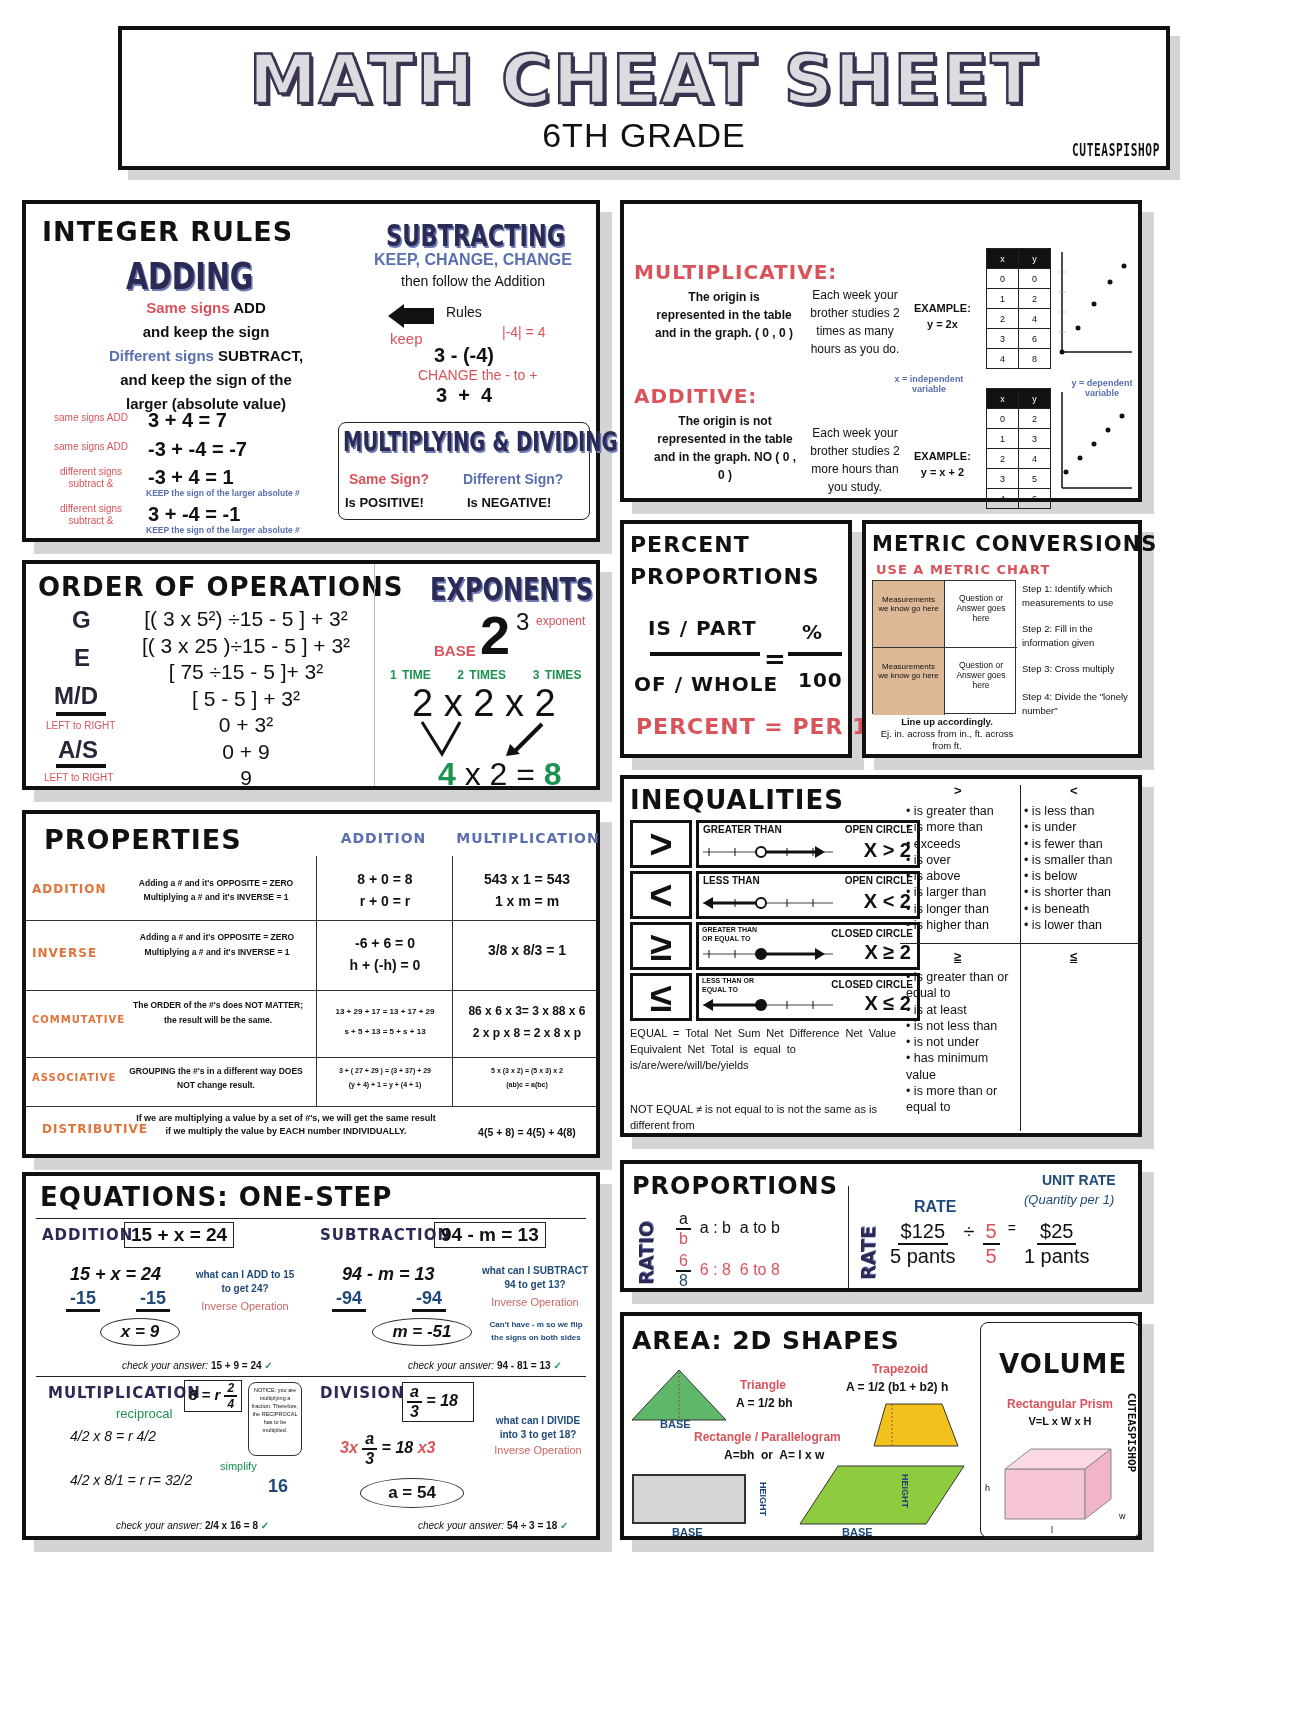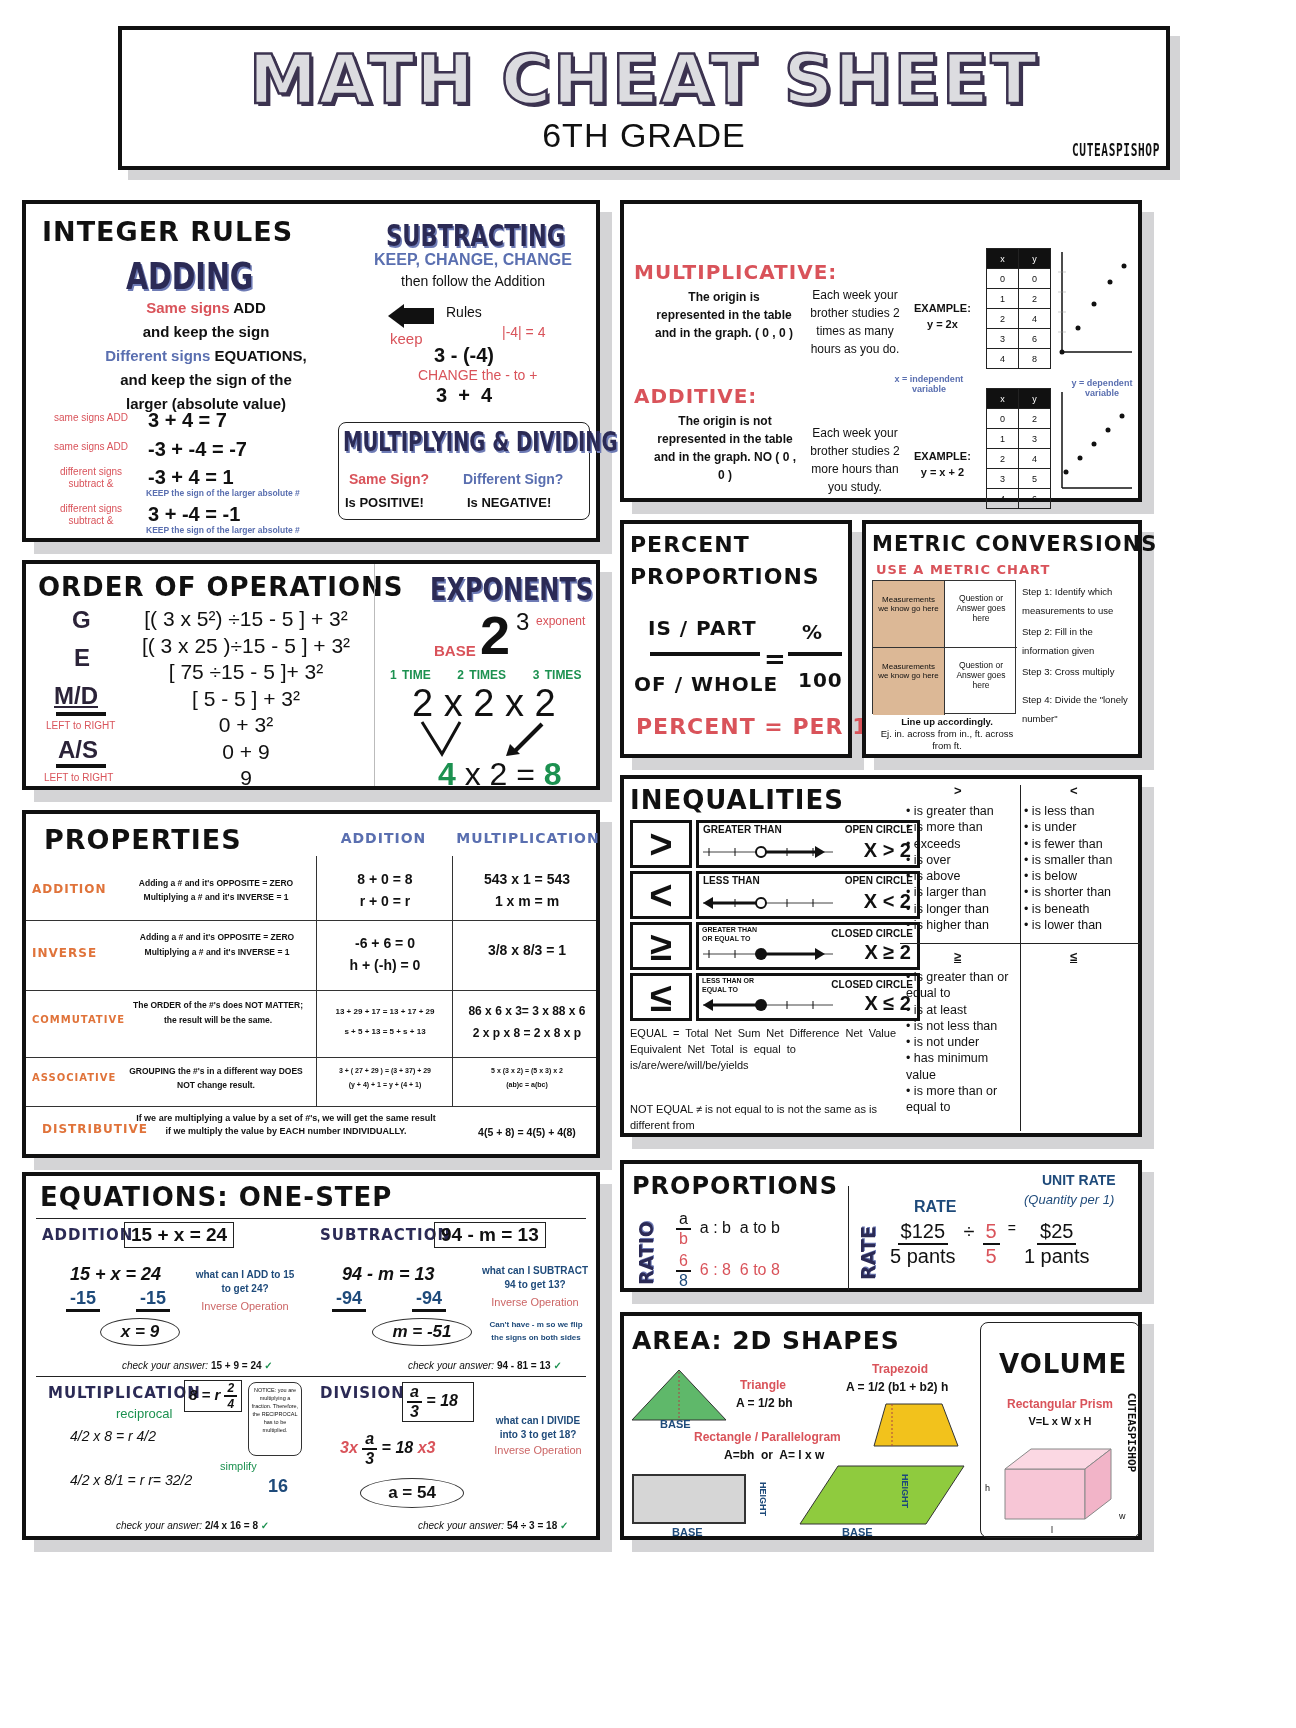--- a/index.html
+++ b/index.html
@@ -33,21 +33,21 @@
   <div class="abs c" style="left:0;right:0;top:86px;font-size:34px;letter-spacing:1px">6TH GRADE</div>
   <div class="abs" style="right:6px;bottom:6px;font-size:18px;font-family:'DejaVu Sans Mono',monospace;transform:scaleX(.62);transform-origin:right;font-weight:bold;letter-spacing:1px">CUTEASPISHOP</div>
 </div>
 
 <div class="box" style="left:22px;top:200px;width:578px;height:342px">
   <div class="abs ttl" style="left:16px;top:12px;font-size:27px">INTEGER RULES</div>
   <div class="abs" style="left:100px;top:50px"><span class="cond navy" style="font-size:38px">ADDING</span></div>
   <div class="abs c b" style="left:20px;width:320px;top:92px;font-size:15px;line-height:24px">
     <div><span class="red">Same signs</span> <span>ADD</span></div>
     <div>and keep the sign</div>
-    <div><span class="blue">Different signs</span> <span>EQUATIONS,</span></div>
+    <div><span class="blue">Different signs</span> <span>SUBTRACT,</span></div>
     <div>and keep the sign of the</div>
     <div>larger (absolute value)</div>
   </div>
   <div class="abs" style="left:20px;top:205px;width:320px">
     <span class="abs red c" style="left:0;width:90px;top:3px;font-size:10px">same signs ADD</span>
     <span class="abs b" style="left:102px;font-size:20px">3 + 4 = 7</span>
   </div>
   <div class="abs" style="left:20px;top:234px;width:320px">
     <span class="abs red c" style="left:0;width:90px;top:3px;font-size:10px">same signs ADD</span>
     <span class="abs b" style="left:102px;font-size:20px">-3 + -4 = -7</span>
@@ -186,21 +186,21 @@
         <circle cx="50" cy="42" r="2.5"></circle>
         <circle cx="64" cy="28" r="2.5"></circle>
       </g>
     </svg>
 </div>
 
 <div class="box" style="left:22px;top:560px;width:578px;height:230px">
   <div class="abs ttl" style="left:12px;top:8px;font-size:26px;white-space:nowrap">ORDER OF OPERATIONS</div>
   <div class="abs b" style="left:46px;top:42px;font-size:24px;color:#2b2338">G</div>
   <div class="abs b" style="left:48px;top:80px;font-size:24px;color:#2b2338">E</div>
-  <div class="abs b" style="left:28px;top:118px;font-size:24px;color:#2b2338;text-decoration:underline">M/D</div>
+  <div class="abs b" style="left:28px;top:118px;font-size:24px;color:#2b2338;">M/D</div>
   <div class="abs" style="left:30px;top:148px;width:50px;height:4px;background:#111"></div>
   <div class="abs red" style="left:20px;top:156px;font-size:10px">LEFT to RIGHT</div>
   <div class="abs b" style="left:32px;top:172px;font-size:24px;color:#2b2338">A/S</div>
   <div class="abs" style="left:30px;top:200px;width:50px;height:4px;background:#111"></div>
   <div class="abs red" style="left:18px;top:208px;font-size:10px">LEFT to RIGHT</div>
   <div class="abs c" style="left:80px;width:280px;top:42px;font-size:21px;line-height:26.5px">
     <div>[( 3 x 5²) ÷15 - 5 ] + 3²</div>
     <div>[( 3 x 25 )÷15 - 5 ] + 3²</div>
     <div>[ 75 ÷15 - 5 ]+ 3²</div>
     <div>[ 5 - 5 ] + 3²</div>
@@ -247,21 +247,21 @@
 
 <div class="box" style="left:862px;top:520px;width:280px;height:238px">
   <div class="abs ttl" style="left:6px;top:8px;font-size:21px;white-space:nowrap">METRIC CONVERSIONS</div>
   <div class="abs ttl red" style="left:10px;top:38px;font-size:13px">USE A METRIC CHART</div>
   <div class="abs" style="left:6px;top:56px;width:144px;height:134px;border:1px solid #333">
     <div class="abs c" style="left:0;top:0;width:72px;height:67px;background:#dcb896;font-size:8px;padding:14px 4px;border-right:1px solid #333;border-bottom:1px solid #333">Measurements we know go here</div>
     <div class="abs c" style="left:72px;top:0;width:72px;height:67px;font-size:8.5px;padding:12px 4px;border-bottom:1px solid #333">Question or Answer goes here</div>
     <div class="abs c" style="left:0;top:67px;width:72px;height:67px;background:#dcb896;font-size:8px;padding:14px 4px;border-right:1px solid #333">Measurements we know go here</div>
     <div class="abs c" style="left:72px;top:67px;width:72px;height:67px;font-size:8.5px;padding:12px 4px">Question or Answer goes here</div>
   </div>
-  <div class="abs" style="left:156px;top:58px;width:118px;font-size:9.5px;line-height:19px">
+  <div class="abs" style="left:156px;top:58px;width:118px;font-size:9.5px;line-height:14px">
     <div style="height:40px">Step 1: Identify which measurements to use</div>
     <div style="height:40px">Step 2: Fill in the information given</div>
     <div style="height:28px">Step 3: Cross multiply</div>
     <div>Step 4: Divide the "lonely number"</div>
   </div>
   <div class="abs c" style="left:6px;width:150px;top:192px;font-size:9.5px;line-height:12px">
     <div class="b">Line up accordingly.</div>
     <div>Ej. in. across from in., ft. across from ft.</div>
   </div>
 </div>

